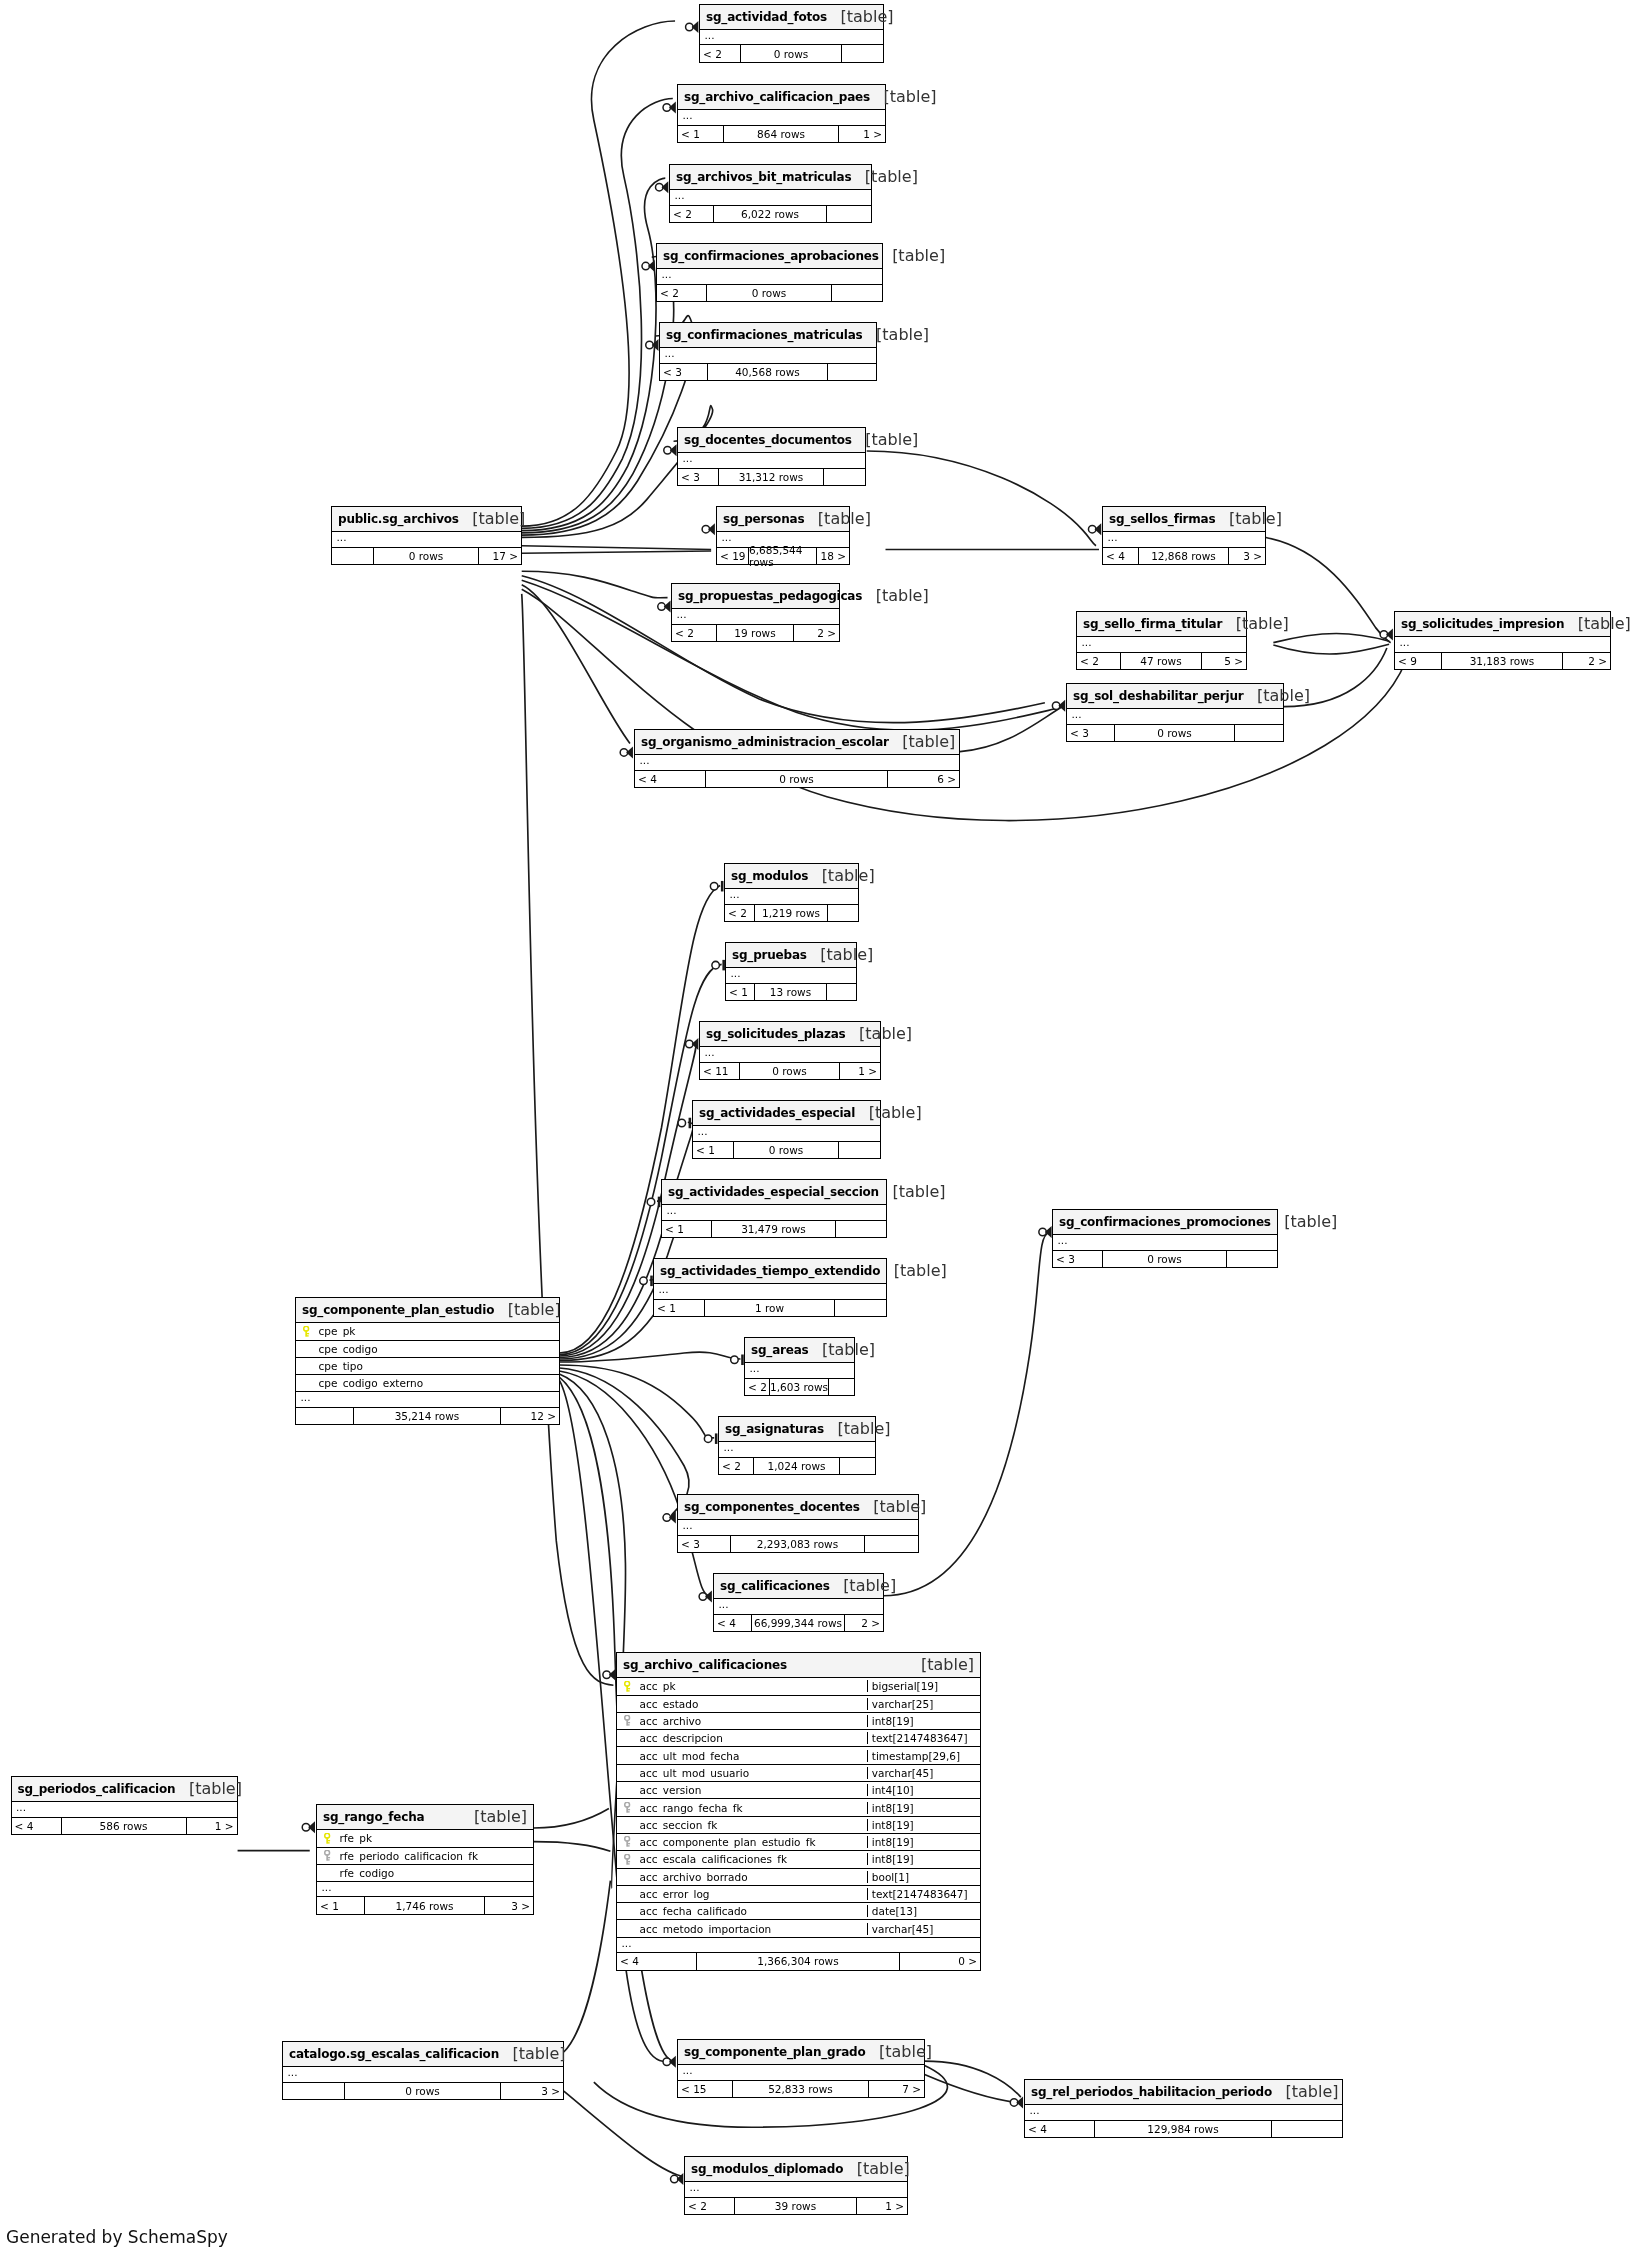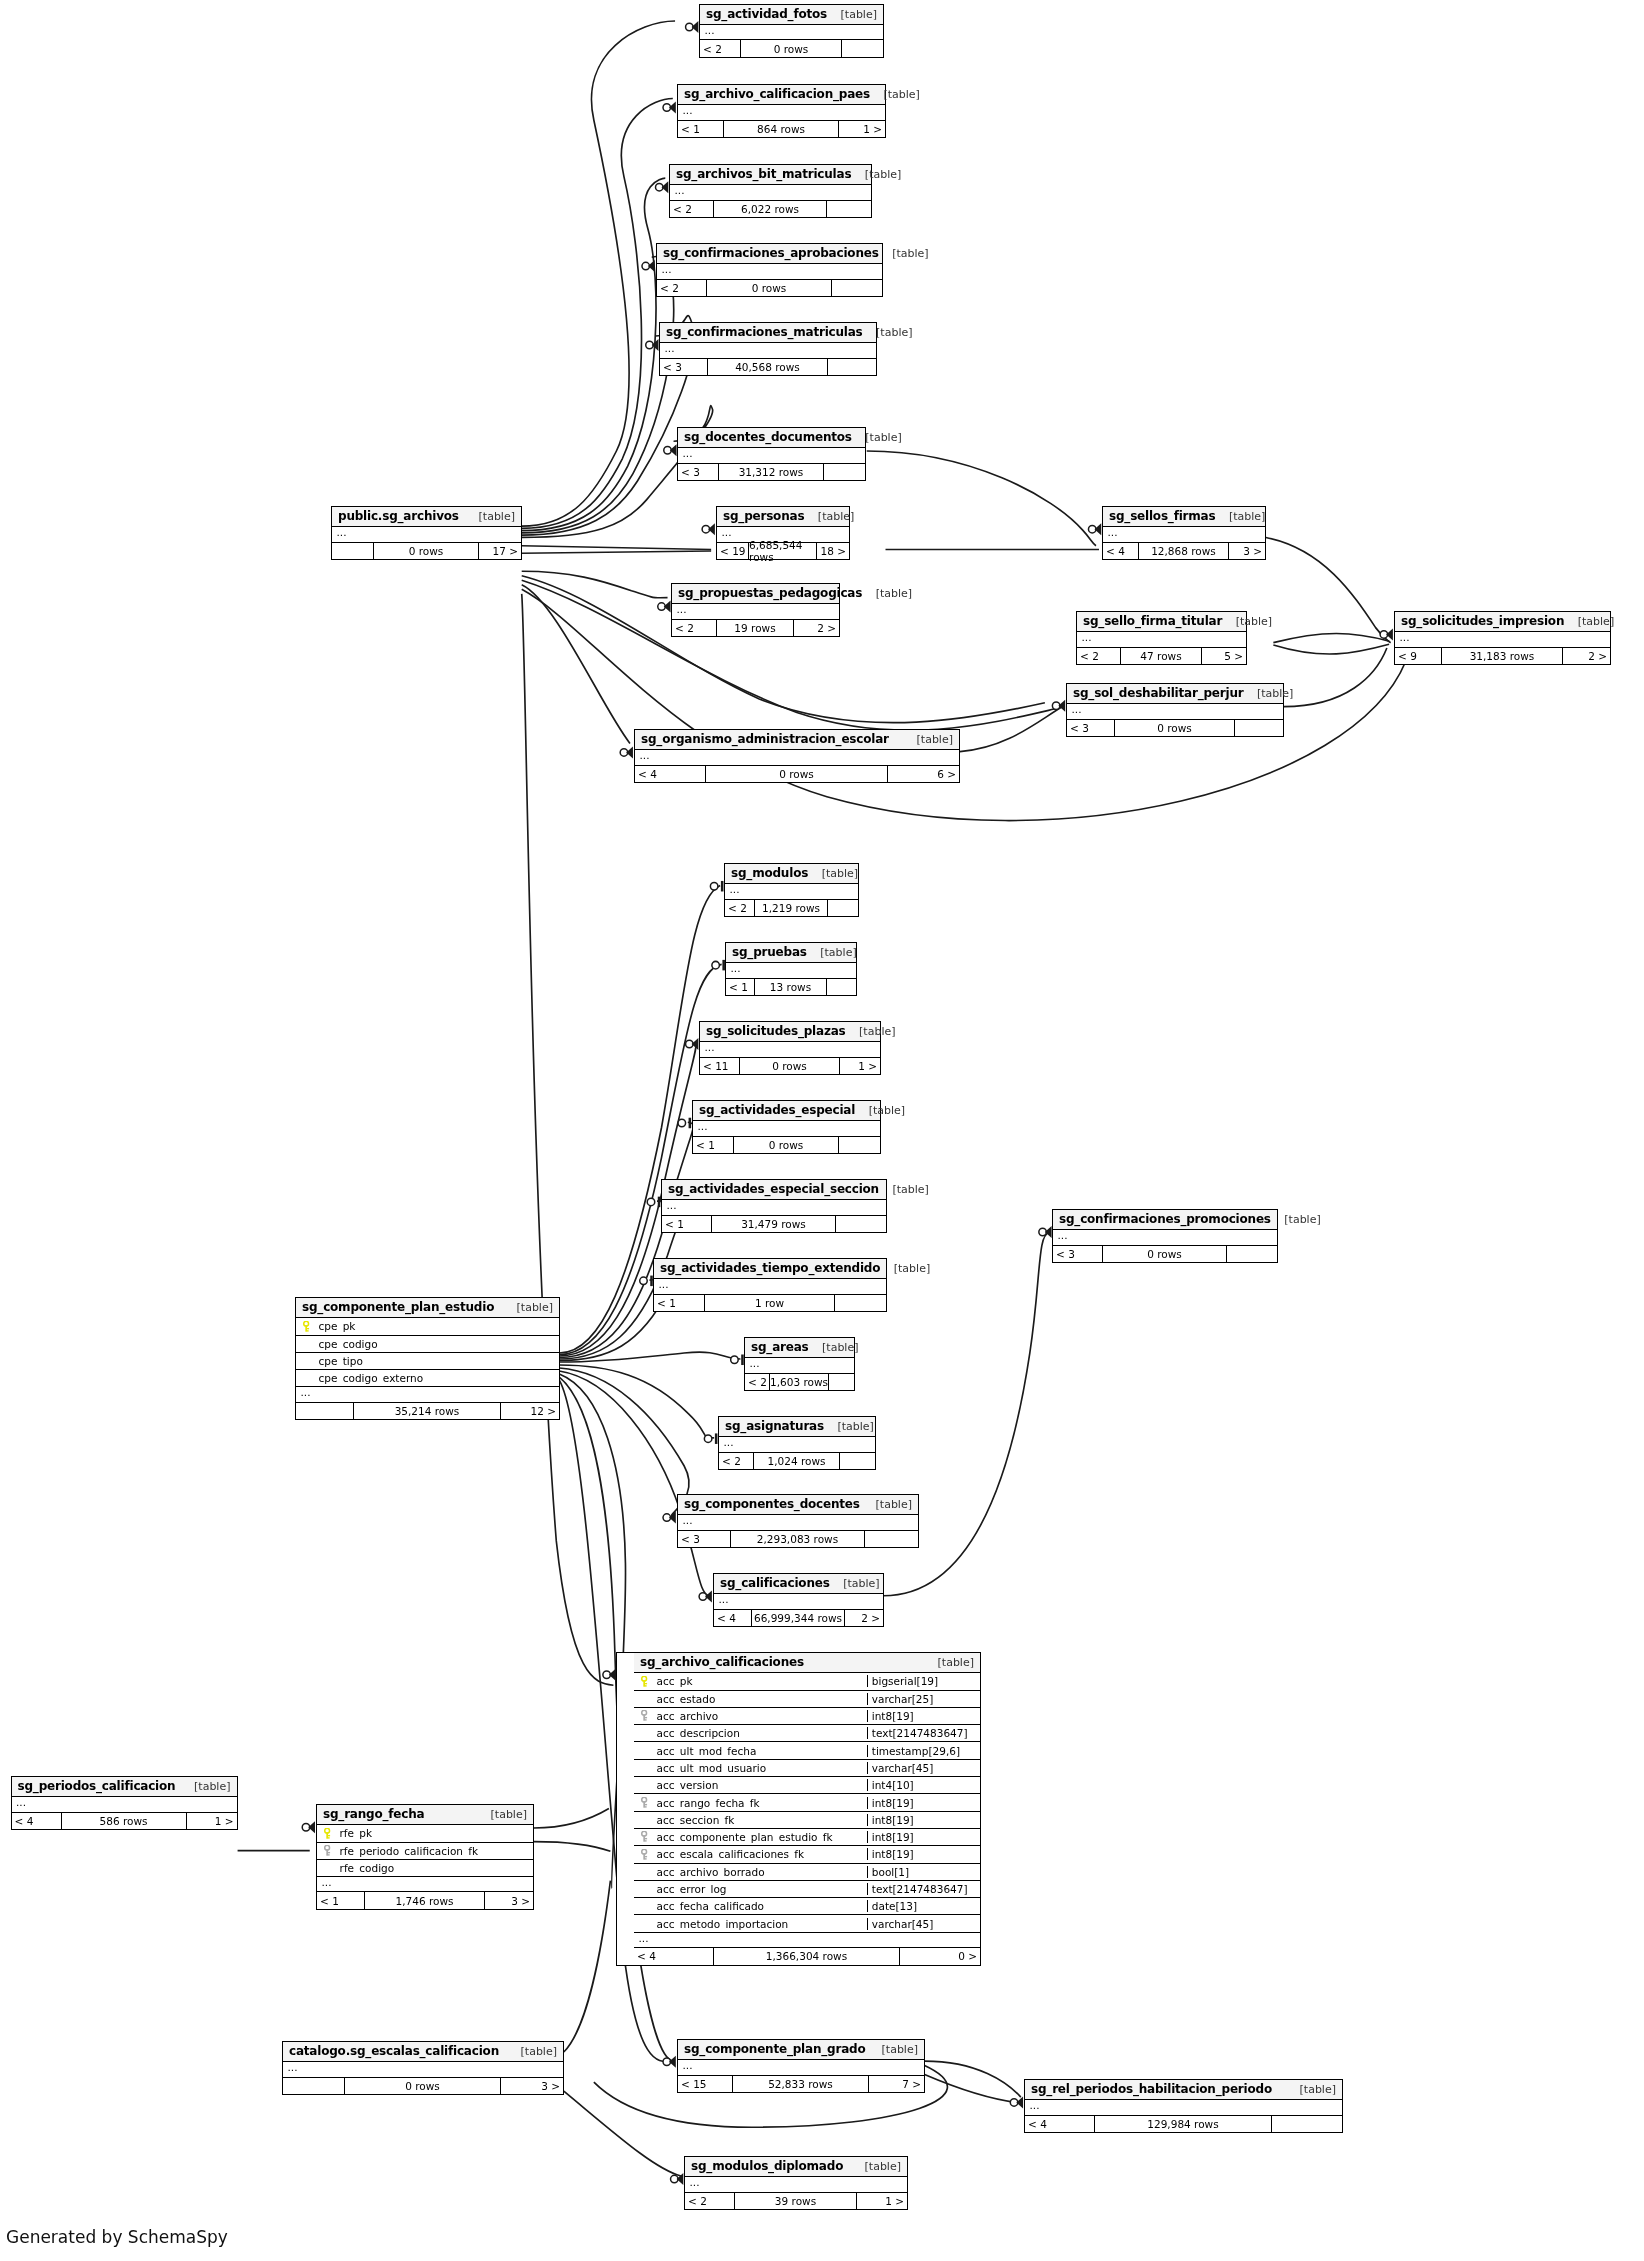--- a/index.html
+++ b/index.html
@@ -5,21 +5,21 @@
   html,body{margin:0;padding:0;background:#ffffff;}
   body{font-family:"DejaVu Sans","Liberation Sans",sans-serif;}
   #canvas{position:relative;width:1644px;height:2261px;background:#fff;overflow:hidden;}
   #edges{position:absolute;left:0;top:0;width:1644px;height:2261px;pointer-events:none;}
 
   .tbl{position:absolute;border:1.5px solid #000;background:#fff;box-sizing:border-box;}
   .tbl .hdr{display:flex;align-items:center;justify-content:space-between;
             background:#f4f4f4;border-bottom:1.5px solid #000;
             padding:2.3px 6px 3px 6px;box-sizing:border-box;white-space:nowrap;}
   .tbl .hdr .tname{font-weight:bold;font-size:12px;color:#000;letter-spacing:-0.2px;}
-  .tbl .hdr .ttype{font-size:11px;color:#333;padding-left:13.5px;}
+  .tbl .hdr .ttype{font-size:16px;color:#333;padding-left:13.5px;}
 
   .cols{border-bottom:1.5px solid #000;}
   .ellipsis-row{padding:0.8px 4.5px 2.3px 4.5px;font-size:10.5px;color:#000;line-height:9.8px;height:14.3px;box-sizing:border-box;}
   .col{display:flex;align-items:center;border-bottom:0.8px solid #000;height:17.3px;box-sizing:border-box;font-size:10.5px;}
   .col:last-child{border-bottom:none;}
   .col .keycell{width:19.5px;display:flex;align-items:center;justify-content:center;flex:0 0 19.5px;}
   .col .cname{flex:1 1 auto;padding-left:3px;white-space:nowrap;overflow:hidden;}
   .col .ctype{flex:0 0 auto;border-left:0.8px solid #000;padding:0 3px 0 3.8px;white-space:nowrap;
               min-width:113px;box-sizing:border-box;}
   .col.nokey .cname{padding-left:22.6px;}
@@ -540,21 +540,21 @@
         </div>
         <div class="cols">
           <div class="ellipsis-row">...</div>
         </div>
         <div class="foot">
           <div class="fl" style="width:38px">&lt; 4</div>
           <div class="fc">66,999,344 rows</div>
           <div class="fr" style="width:38px">2 &gt;</div>
         </div>
       </div>
-      <div class="tbl" style="left: 616px; top: 1652px; width: 365px; padding-left: 17px;">
+      <div class="tbl" style="left: 616px; top: 1652px; width: 365px;">
         <div class="hdr">
           <span class="tname">sg_archivo_calificaciones</span>
           <span class="ttype">[table]</span>
         </div>
         <div class="cols">
           <div class="col">
             <span class="keycell">
               <svg class="keyicon" width="8.3" height="11.3" viewBox="0 0 11 15">
                 <circle cx="5.5" cy="3.6" r="3.2" fill="none" stroke="#e6e600" stroke-width="2"></circle>
                 <rect x="4.4" y="5.8" width="2.2" height="8.4" fill="#e6e600"></rect>

